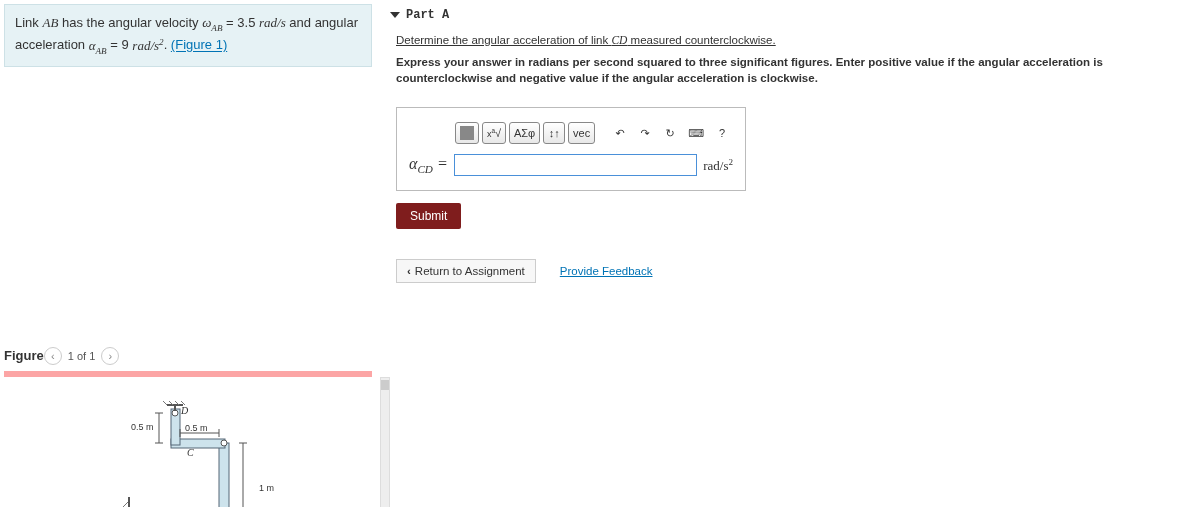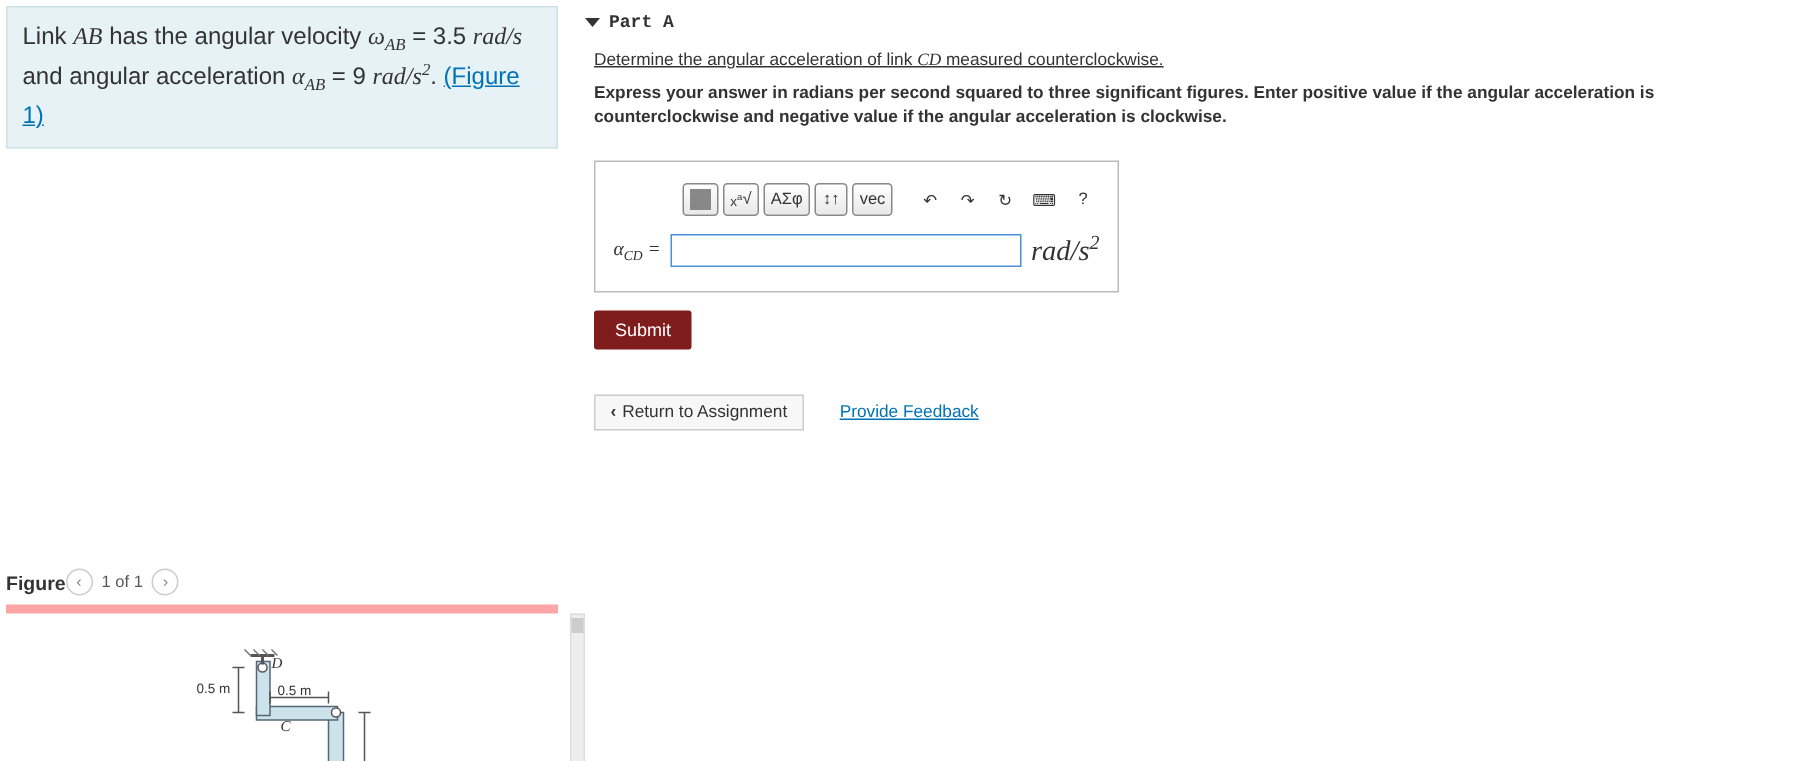--- a/index.html
+++ b/index.html
@@ -1,20 +1,20 @@
 <!DOCTYPE html>
 <html><head>
 <meta charset="utf-8">
 <style>
   * { box-sizing: border-box; margin: 0; padding: 0; }
   body { font-family: Arial, Helvetica, sans-serif; font-size: 12px; color: #333; background: #fff; width: 1200px; }
   .container { display: flex; }
   .left-col { width: 380px; padding: 4px 8px 0 4px; }
   .right-col { flex: 1; padding: 4px 10px; }
-  .problem-statement { background: #e6f2f5; border: 1px solid #cde1e6; padding: 8px 10px; font-size: 16px; line-height: 1.5; min-height: 42px; }
+  .problem-statement { background: #e6f2f5; border: 1px solid #cde1e6; padding: 8px 10px; font-size: 13px; line-height: 1.5; min-height: 42px; }
   .figure-block { margin-top: 280px; }
   .figure-header { display: flex; align-items: center; justify-content: flex-start; border-bottom: 6px solid #fca5a5; padding-bottom: 6px; }
   .figure-title { font-weight: bold; font-size: 13px; }
   .figure-nav { display: flex; align-items: center; gap: 6px; font-size: 11px; color: #555; }
   .nav-btn { width: 18px; height: 18px; border: 1px solid #ccc; border-radius: 50%; display: flex; align-items: center; justify-content: center; color: #888; font-size: 11px; cursor: pointer; background: #fff; }
   .figure-image-wrap { position: relative; display: flex; justify-content: center; padding-top: 20px; }
   .figure-image { width: 190px; height: 165px; position: relative; margin-left: 60px; }
   .scrollbar-stub { position: absolute; right: -18px; top: 0; width: 10px; height: 150px; background: #eee; border: 1px solid #ddd; }
   .scrollbar-thumb { width: 8px; height: 10px; background: #ccc; margin-top: 2px; }
 
@@ -25,23 +25,23 @@
   .instr2 { font-size: 11.5px; font-weight: bold; margin-bottom: 21px; line-height: 1.4; }
   .hints { color: #0073b5; font-size: 11.5px; margin-bottom: 12px; cursor: pointer; font-weight: bold; }
   .hints .tri { display: inline-block; width: 0; height: 0; border-top: 4px solid transparent; border-bottom: 4px solid transparent; border-left: 5px solid #0073b5; margin-right: 4px; vertical-align: middle; }
 
   .answer-box { border: 1px solid #bbb; padding: 14px 12px 14px 12px; width: 350px; margin-bottom: 12px; }
   .toolbar { display: flex; gap: 3px; justify-content: flex-start; padding-left: 46px; margin-bottom: 10px; align-items: center; }
   .tb-btn { border: 1px solid #888; border-radius: 3px; padding: 2px 4px; min-width: 22px; height: 22px; display: flex; align-items: center; justify-content: center; font-size: 11px; background: linear-gradient(#fff,#e8e8e8); cursor: pointer; }
   .tb-sq { width: 14px; height: 14px; background: #888; display: inline-block; }
   .tb-gap { width: 8px; }
   .answer-row { display: flex; align-items: center; gap: 6px; }
-  .var-label { font-style: italic; font-family: 'Times New Roman', serif; font-size: 13px; white-space: nowrap; }
+  .var-label { font-style: italic; font-family: 'Times New Roman', serif; font-size: 16px; white-space: nowrap; }
   .answer-input { flex: 1; border: 1px solid #4a90d9; height: 22px; padding: 2px 4px; font-size: 12px; }
-  .unit-label { font-family: 'Times New Roman', serif; font-size: 19px; white-space: nowrap; font-style: italic; }
+  .unit-label { font-family: 'Times New Roman', serif; font-size: 13px; white-space: nowrap; }
   .submit-btn { background: #7f1d1d; color: #fff; border: none; padding: 6px 14px; font-size: 12px; cursor: pointer; border-radius: 2px; }
 
   .footer-links { margin-top: 30px; display: flex; align-items: center; gap: 24px; }
   .return-link { border: 1px solid #ccc; padding: 5px 10px; font-size: 11.5px; background: #f7f7f7; cursor: pointer; display: flex; align-items: center; gap: 4px; }
   .chev-left { font-weight: bold; }
   .feedback-link { color: #0073b5; font-size: 11.5px; text-decoration: underline; cursor: pointer; }
 
   .fig-link { color: #0073b5; text-decoration: underline; cursor: pointer; }
   .ital { font-style: italic; font-family: 'Times New Roman', serif; }
   sup { font-size: 0.7em; }

